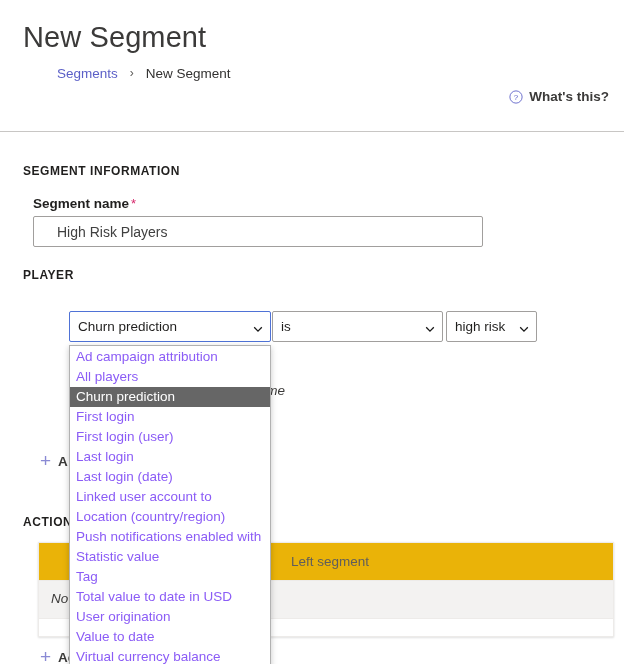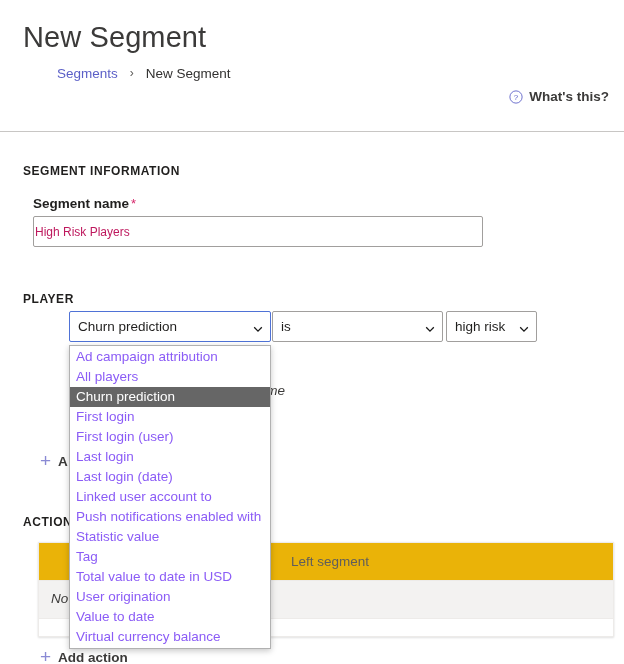--- a/index.html
+++ b/index.html
@@ -87,21 +87,21 @@
   
   .section-heading {
     position: absolute;
     font-size: 12px;
     font-weight: bold;
     letter-spacing: 0.55px;
     color: #201f1e;
     text-transform: uppercase;
   }
   #segment-info-heading { left: 23px; top: 164px; }
-  #player-heading       { left: 23px; top: 292px; }
+  #player-heading       { left: 23px; top: 268px; }
   #action-heading       { left: 23px; top: 515px; }
 
   .field-label {
     position: absolute;
     left: 33px;
     top: 196px;
     font-size: 13.5px;
     font-weight: bold;
     color: #201f1e;
   }
@@ -114,24 +114,24 @@
 
   .text-input {
     position: absolute;
     left: 33px;
     top: 216px;
     width: 450px;
     height: 31px;
     border: 1px solid #a19f9d;
     border-radius: 2px;
     background: #ffffff;
-    padding: 0 1px;
+    padding: 0 23px;
     font-family: "Liberation Sans", sans-serif;
-    font-size: 12px;
-    color: #be185d;
+    font-size: 14px;
+    color: #404040;
     outline: none;
   }
 
   
   .select-box {
     position: absolute;
     height: 31px;
     border: 1px solid #a19f9d;
     border-radius: 2px;
     background: #ffffff;
@@ -353,20 +353,21 @@
 
   <div class="dropdown-popup" id="dropdown-popup">
       <div class="dd-item">Ad campaign attribution</div>
       <div class="dd-item">All players</div>
       <div class="dd-item selected">Churn prediction</div>
       <div class="dd-item">First login</div>
       <div class="dd-item">First login (user)</div>
       <div class="dd-item">Last login</div>
       <div class="dd-item">Last login (date)</div>
       <div class="dd-item">Linked user account to</div>
+      <div class="dd-item">Location (country/region)</div>
       <div class="dd-item">Push notifications enabled with</div>
       <div class="dd-item">Statistic value</div>
       <div class="dd-item">Tag</div>
       <div class="dd-item">Total value to date in USD</div>
       <div class="dd-item">User origination</div>
       <div class="dd-item">Value to date</div>
       <div class="dd-item">Virtual currency balance</div>
     </div>
 
 </div>

